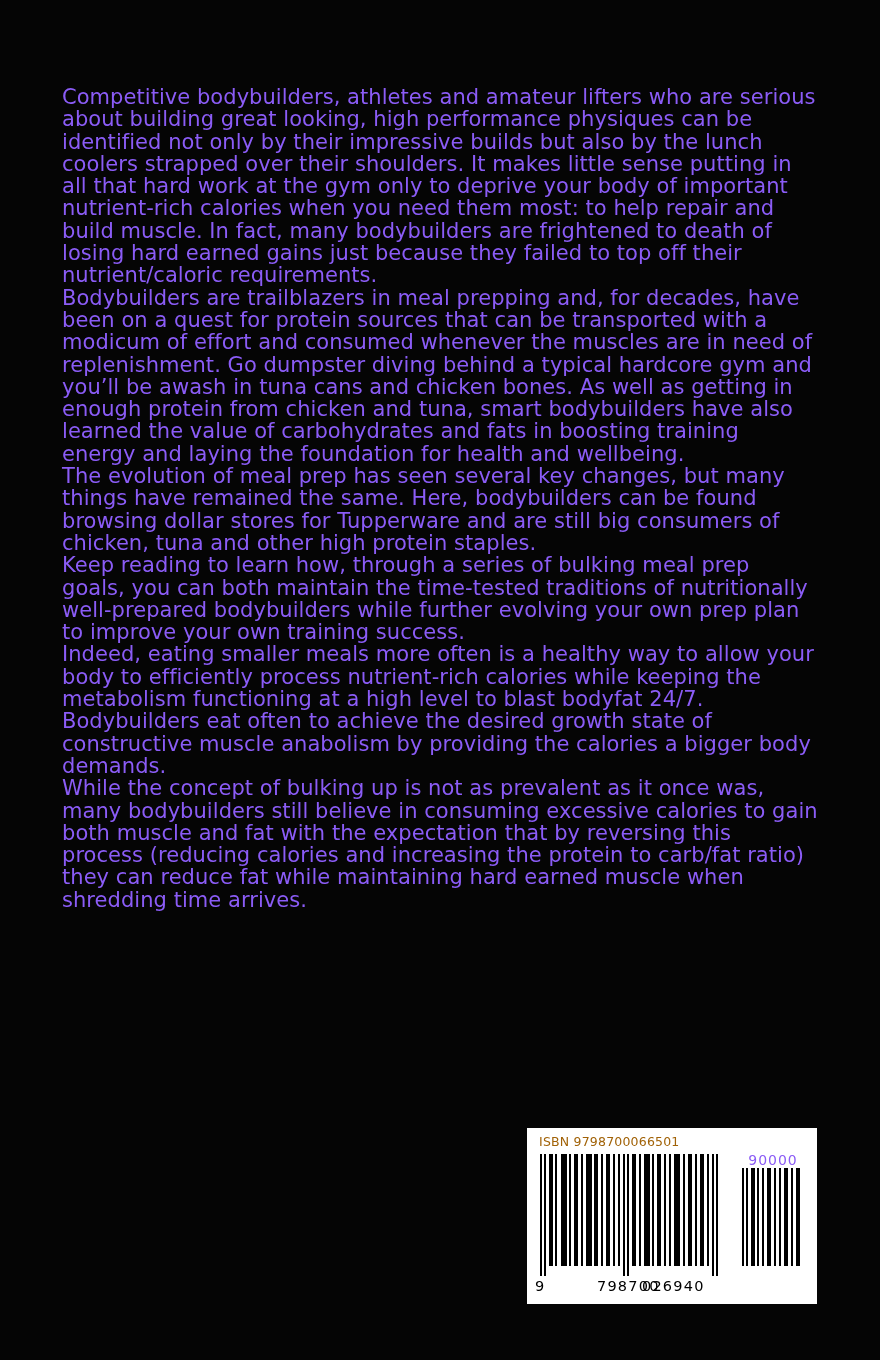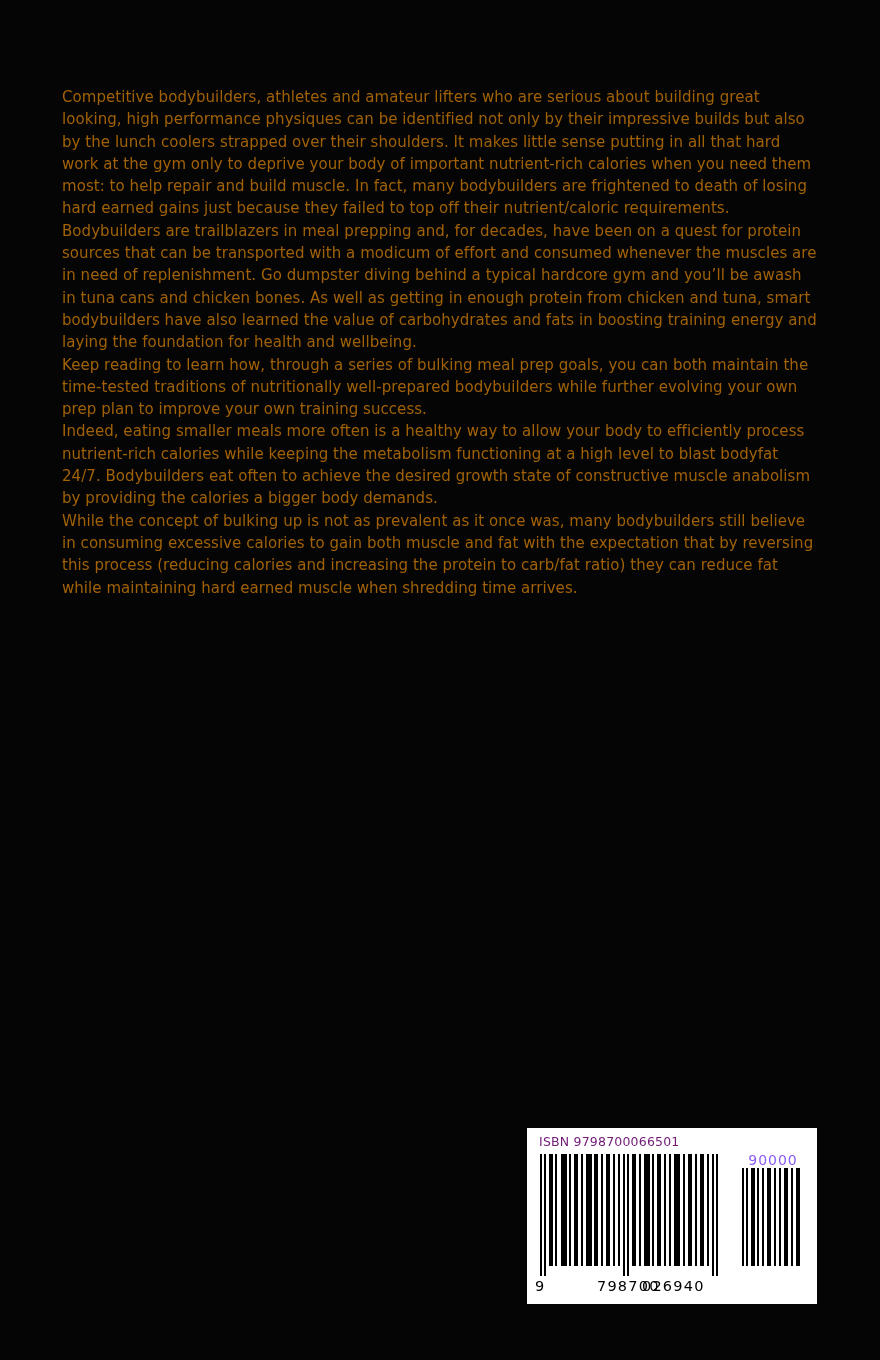--- a/index.html
+++ b/index.html
@@ -17,22 +17,22 @@
     position: relative;
     width: 880px;
     height: 1360px;
     background: #050505;
   }
   .blurb {
     position: absolute;
     left: 62px;
     top: 86px;
     width: 756px;
-    color: #a16207;
-    font-size: 15px;
+    color: #8b5cf6;
+    font-size: 21px;
     line-height: 22.3px;
     letter-spacing: 0.05px;
     font-family: "DejaVu Sans", sans-serif;
   }
   .blurb p {
     margin: 0 0 0 0;
     text-align: left;
     white-space: normal;
   }
   .barcode-box {
@@ -42,21 +42,21 @@
     width: 290px;
     height: 176px;
     background: #ffffff;
     box-sizing: border-box;
     padding: 0;
   }
   .isbn-text {
     position: absolute;
     left: 12px;
     top: 6px;
-    color: #701a75;
+    color: #a16207;
     font-size: 12.5px;
     font-family: "DejaVu Sans", sans-serif;
     letter-spacing: 0.2px;
   }
   .ean-main {
     position: absolute;
     left: 13px;
     top: 26px;
     width: 186px;
     height: 122px;
@@ -107,20 +107,21 @@
   }
 </style>
 </head>
 <body>
 
 <div class="page">
 
   <div class="blurb">
     <p>Competitive bodybuilders, athletes and amateur lifters who are serious about building great looking, high performance physiques can be identified not only by their impressive builds but also by the lunch coolers strapped over their shoulders. It makes little sense putting in all that hard work at the gym only to deprive your body of important nutrient-rich calories when you need them most: to help repair and build muscle. In fact, many bodybuilders are frightened to death of losing hard earned gains just because they failed to top off their nutrient/caloric requirements.</p>
     <p>Bodybuilders are trailblazers in meal prepping and, for decades, have been on a quest for protein sources that can be transported with a modicum of effort and consumed whenever the muscles are in need of replenishment. Go dumpster diving behind a typical hardcore gym and you’ll be awash in tuna cans and chicken bones. As well as getting in enough protein from chicken and tuna, smart bodybuilders have also learned the value of carbohydrates and fats in boosting training energy and laying the foundation for health and wellbeing.</p>
+    <p>The evolution of meal prep has seen several key changes, but many things have remained the same. Here, bodybuilders can be found browsing dollar stores for Tupperware and are still big consumers of chicken, tuna and other high protein staples.</p>
     <p>Keep reading to learn how, through a series of bulking meal prep goals, you can both maintain the time-tested traditions of nutritionally well-prepared bodybuilders while further evolving your own prep plan to improve your own training success.</p>
     <p>Indeed, eating smaller meals more often is a healthy way to allow your body to efficiently process nutrient-rich calories while keeping the metabolism functioning at a high level to blast bodyfat 24/7. Bodybuilders eat often to achieve the desired growth state of constructive muscle anabolism by providing the calories a bigger body demands.</p>
     <p>While the concept of bulking up is not as prevalent as it once was, many bodybuilders still believe in consuming excessive calories to gain both muscle and fat with the expectation that by reversing this process (reducing calories and increasing the protein to carb/fat ratio) they can reduce fat while maintaining hard earned muscle when shredding time arrives.</p>
   </div>
 
   <div class="barcode-box">
     <div class="isbn-text">ISBN 9798700066501</div>
 
     <div class="addon-digits">90000</div>
 

